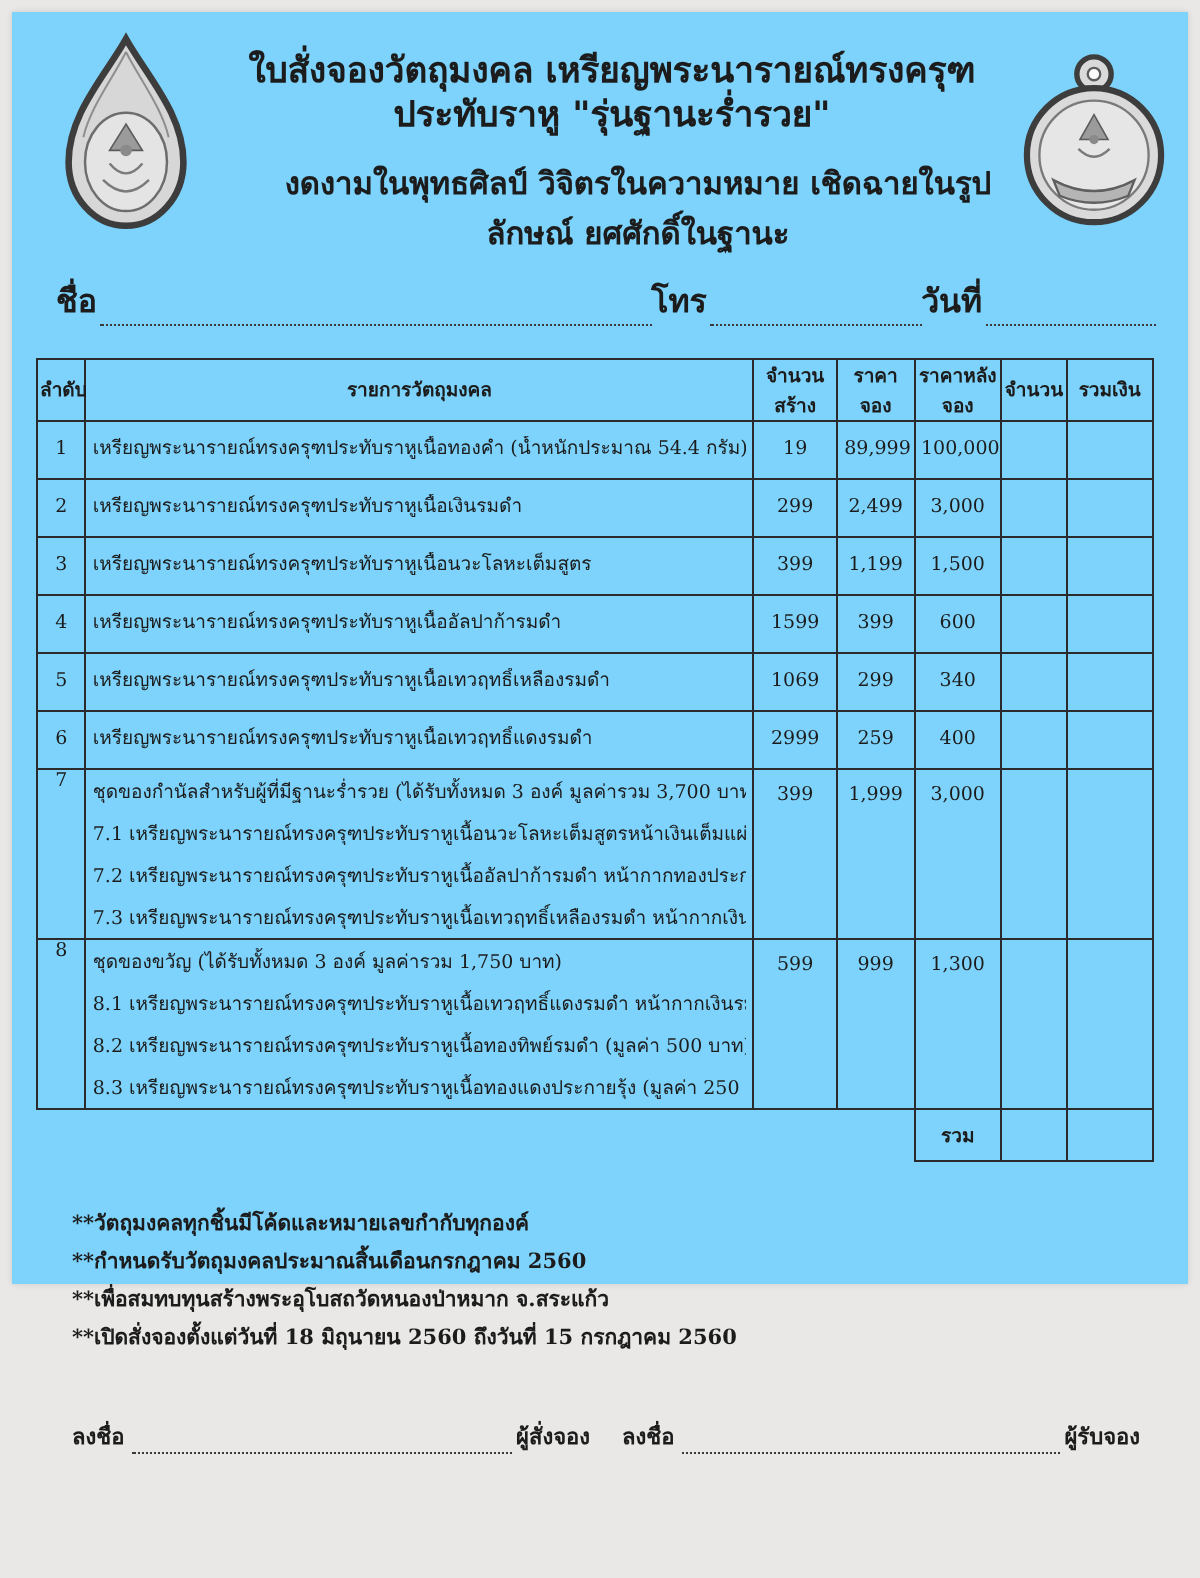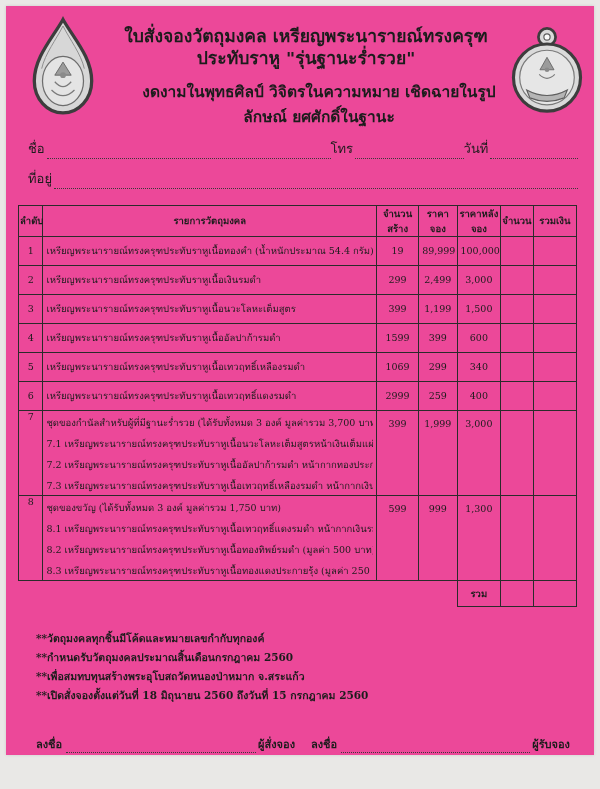--- a/index.html
+++ b/index.html
@@ -5,34 +5,34 @@
   html,body{margin:0;padding:0;}
   body{
     width:600px;height:789px;
     background:#e9e8e6;
     font-family:"DejaVu Serif","Liberation Serif",serif;
     color:#1c1c1c;
     position:relative;
     overflow:hidden;
   }
   .page{
-    position:absolute;left:6px;top:6px;width:588px;height:749px;
-    background:#ec4899;
+    position:absolute;left:6px;top:6px;width:588px;height:636px;
+    background:#7dd3fc;
     box-shadow:0 0 3px rgba(0,0,0,.12);
   }
   
   .header{display:flex;align-items:flex-start;padding-top:10px;}
   .amulet-left{margin-left:16px;flex:0 0 auto;}
   .amulet-right{margin-right:8px;flex:0 0 auto;margin-top:6px;}
   .header-text{flex:1;text-align:center;padding-top:10px;}
   .title{font-size:17.5px;font-weight:bold;line-height:1.25;}
   .subtitle{font-size:15.5px;font-weight:bold;margin-top:9px;margin-left:26px;}
   .ceremony{font-size:10.5px;font-weight:bold;margin-top:10px;}
   
-  .formlines{margin:6px 16px 0 22px;font-size:13px;font-weight:normal;}
+  .formlines{margin:6px 16px 0 22px;font-size:16px;font-weight:bold;}
   .fl-row{display:flex;align-items:flex-end;margin-top:9px;}
   .fl-label{white-space:nowrap;padding-right:2px;}
   .dotline{border-bottom:1.5px dotted #3a3a3a;height:12px;}
   .d-name{flex:3.4;}
   .d-phone{flex:1.3;}
   .d-date{flex:1.05;}
   .d-addr{flex:1;}
   
   .table-wrap{margin:16px 17px 0 12px;}
   table{width:100%;border-collapse:collapse;table-layout:fixed;}
@@ -99,24 +99,20 @@
 
   <div class="formlines">
     <div class="fl-row">
       <span class="fl-label">ชื่อ</span>
       <span class="dotline d-name"></span>
       <span class="fl-label">โทร</span>
       <span class="dotline d-phone"></span>
       <span class="fl-label">วันที่</span>
       <span class="dotline d-date"></span>
     </div>
-    <div class="fl-row">
-      <span class="fl-label">ที่อยู่</span>
-      <span class="dotline d-addr"></span>
-    </div>
   </div>
 
   <div class="table-wrap">
     <table>
       <thead>
         <tr>
           <th class="c-no">ลำดับ</th>
           <th class="c-desc">รายการวัตถุมงคล</th>
           <th class="c-made">จำนวนสร้าง</th>
           <th class="c-price">ราคาจอง</th>

